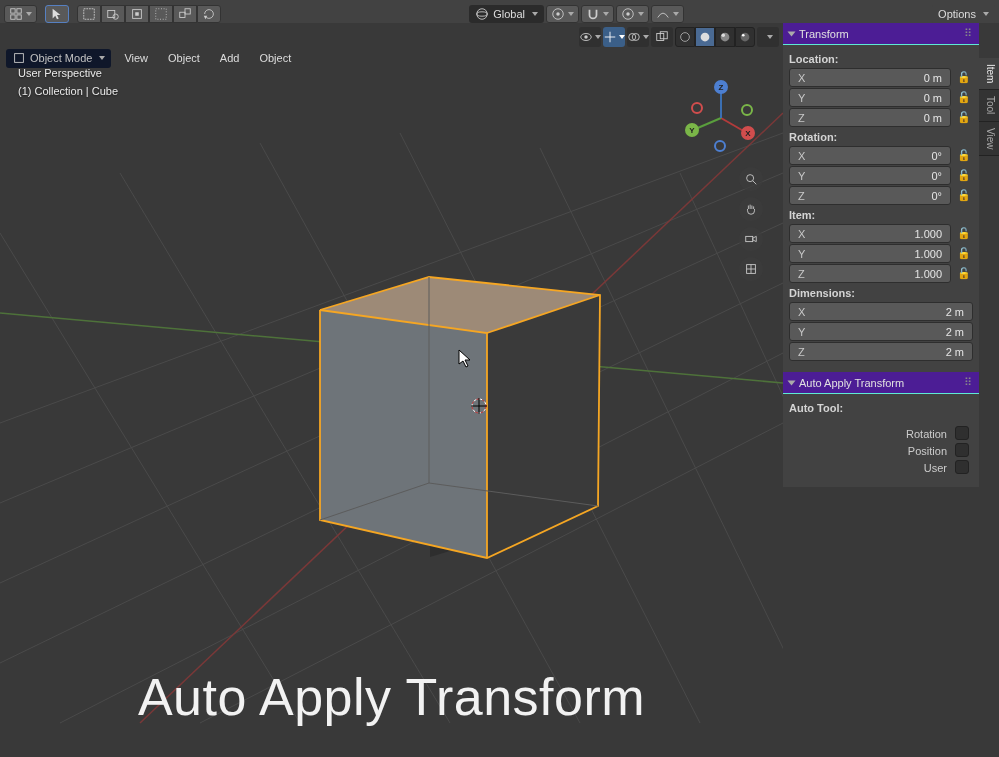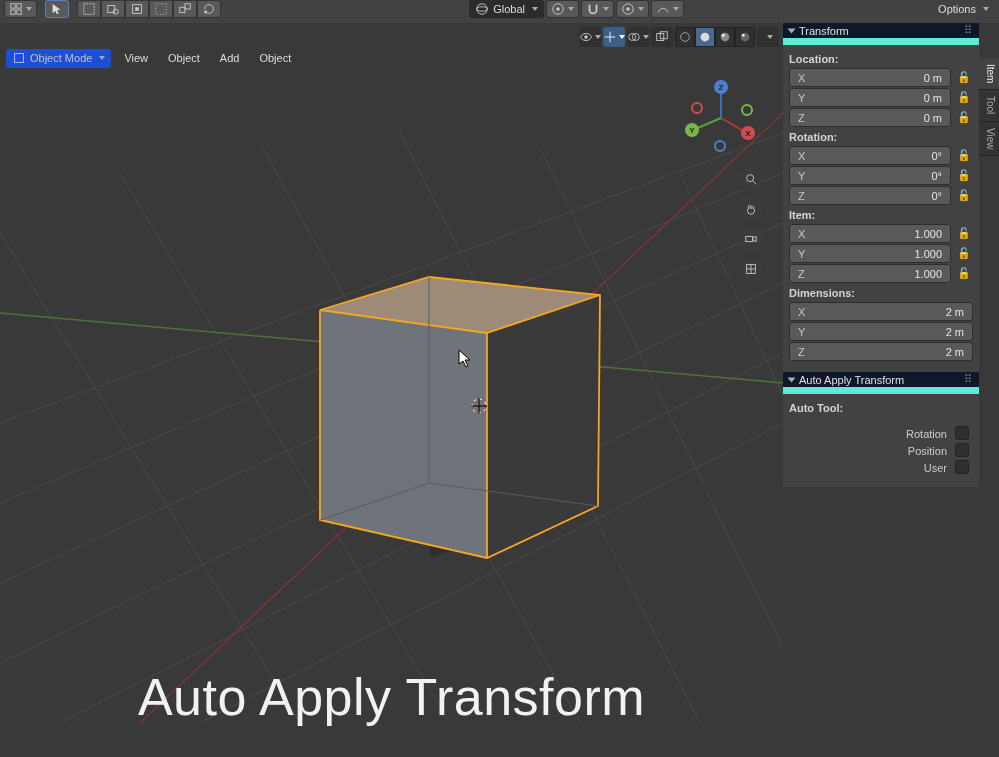--- a/index.html
+++ b/index.html
@@ -1,32 +1,32 @@
 <!DOCTYPE html>
 <html><head>
 <meta charset="utf-8">
 <style>
 * { margin: 0; padding: 0; box-sizing: border-box; font-family: -apple-system, BlinkMacSystemFont, "Segoe UI", sans-serif; }
 body { width: 999px; height: 757px; background: #393939; overflow: hidden; position: relative; color: #c0c0c0; font-size: 11px; }
 
 
-.header-toolbar { height: 23px; background: #424242; display: flex; align-items: flex-start; padding: 0 4px; gap: 2px; position: relative; z-index: 20; }
+.header-toolbar { height: 23px; background: #424242; display: flex; align-items: flex-end; padding: 0 4px; gap: 2px; position: relative; z-index: 20; }
 .hdr-group { display: flex; align-items: center; gap: 0; }
 .hdr-btn { height: 18px; min-width: 18px; background: #595959; display: flex; align-items: center; justify-content: center; cursor: pointer; border: 1px solid #333; font-size: 10px; color: #ddd; padding: 0 4px; }
 .hdr-btn.active { border: 1px solid #5680c2; }
 .hdr-btn.first { border-radius: 3px 0 0 3px; }
 .hdr-btn.last { border-radius: 0 3px 3px 0; }
 .hdr-btn.solo { border-radius: 3px; }
 .hdr-select { height: 18px; background: #2b2b2b; border-radius: 3px; display: flex; align-items: center; padding: 0 6px; font-size: 11px; color: #ddd; cursor: pointer; gap: 4px; }
 .spacer { flex: 1; }
 .chev { width: 0; height: 0; border-left: 3px solid transparent; border-right: 3px solid transparent; border-top: 4px solid #aaa; margin-left: 3px; }
 
 
 .mode-toolbar { position: absolute; top:23px; left:0; height: 24px; display: flex; align-items: center; padding: 4px 6px; gap: 6px; z-index: 15; }
-.mode-sel { height: 19px; background: #1d4ed8; border-radius: 3px; display: flex; align-items: center; padding: 0 6px; gap: 4px; font-size: 11px; cursor: pointer; }
+.mode-sel { height: 19px; background: #0f172a; border-radius: 3px; display: flex; align-items: center; padding: 0 6px; gap: 4px; font-size: 11px; cursor: pointer; }
 .mode-menu { height: 19px; padding: 0 7px; display: flex; align-items: center; font-size: 11px; cursor: pointer; color: #ddd; }
 
 
 .viewport { position: absolute; left: 0; top: 23px; width: 783px; height: 734px; background: #393939; overflow: hidden; }
 .grid-floor { position: absolute; inset: 0; }
 .grid-floor svg { width: 100%; height: 100%; }
 
 .overlay-text { position: absolute; top: 42px; left: 18px; font-size: 11px; color: #eaeaea; line-height: 1.6; text-shadow: 0 1px 2px rgba(0,0,0,.6); }
 
 .top-right-hdr { position: absolute; top: 4px; right: 4px; display: flex; gap: 2px; z-index: 18; }
@@ -48,21 +48,21 @@
 
 .cursor-pointer { position:absolute; top:326px; left:458px; z-index:16; pointer-events:none; }
 .cursor3d { position:absolute; top:372px; left:468px; z-index:12; pointer-events:none; }
 
 
 .npanel { position: absolute; right: 20px; top: 23px; width: 196px; background: #424242; }
 .side-tabs { position:absolute; right:0; top:58px; width:20px; display:flex; flex-direction:column; }
 .side-tab { background:#333; color:#aaa; font-size:10px; writing-mode: vertical-rl; padding:6px 3px; border-bottom:1px solid #222; cursor:pointer; text-align:center; }
 .side-tab.active { background:#424242; color:#e8e8e8; }
 
-.panel-hdr { height: 22px; background: #0f172a; display:flex; align-items:center; padding: 0 6px; font-size: 11px; color: #e0e0e0; border-bottom:7px solid #5eead4; cursor:pointer; position:relative; }
+.panel-hdr { height: 22px; background: #4c1d95; display:flex; align-items:center; padding: 0 6px; font-size: 11px; color: #e0e0e0; border-bottom:1px solid #5eead4; cursor:pointer; position:relative; }
 .panel-hdr .tri { width:0; height:0; border-top:4px solid transparent; border-bottom:4px solid transparent; border-left:5px solid #aaa; margin-right:5px; transform:rotate(90deg); }
 .panel-hdr .dots { position:absolute; right:6px; color:#888; letter-spacing:1px; }
 .panel-body { padding: 4px 6px 10px; }
 .sect-label { font-size: 11px; color: #d4d4d4; margin: 4px 0 3px; font-weight: bold; }
 .prop-row { display:flex; align-items:center; gap:4px; margin-bottom:1px; }
 .prop-field { flex:1; height:19px; background:#595959; border-radius:3px; display:flex; align-items:center; padding: 0 8px; color:#e0e0e0; cursor:ew-resize; border:1px solid #2e2e2e; }
 .prop-field .ax { color:#c8c8c8; }
 .prop-field .val { margin-left:auto; color:#e5e5e5; }
 .lock-ic { width:18px; height:18px; display:flex; align-items:center; justify-content:center; font-size:11px; color:#888; cursor:pointer; }
 .rot-mode { height:19px; background:#2b2b2b; border-radius:3px; display:flex; align-items:center; padding:0 8px; color:#ddd; font-size:11px; margin-top:2px; cursor:pointer; position:relative; }
@@ -284,20 +284,24 @@
             <circle cx="8" cy="8" r="5" fill="#666"></circle>
             <circle cx="6" cy="6" r="1.5" fill="#fff"></circle>
           </svg>
         </div>
     </div>
     <div class="tri-btn">
         <span class="chev"></span>
       </div>
   </div>
 
+  <div class="overlay-text">
+    <div>User Perspective</div>
+    <div>(1) Collection | Cube</div>
+  </div>
 
   <div class="gizmo">
     <svg width="80" height="80" viewBox="0 0 80 80" style="position:absolute;inset:0">
       <line x1="40" y1="40" x2="66" y2="55" stroke="#b23b3b" stroke-width="2"></line>
       <line x1="40" y1="40" x2="12" y2="52" stroke="#5a9e3d" stroke-width="2"></line>
       <line x1="40" y1="40" x2="40" y2="10" stroke="#3b6fb2" stroke-width="2"></line>
     </svg>
     <div class="ball" style="background:#d14d4d; left:60px; top:48px">X</div>
     <div class="ball" style="background:#7ab648; left:4px; top:45px">Y</div>
     <div class="ball" style="background:#4d7fd1; left:33px; top:2px">Z</div>

